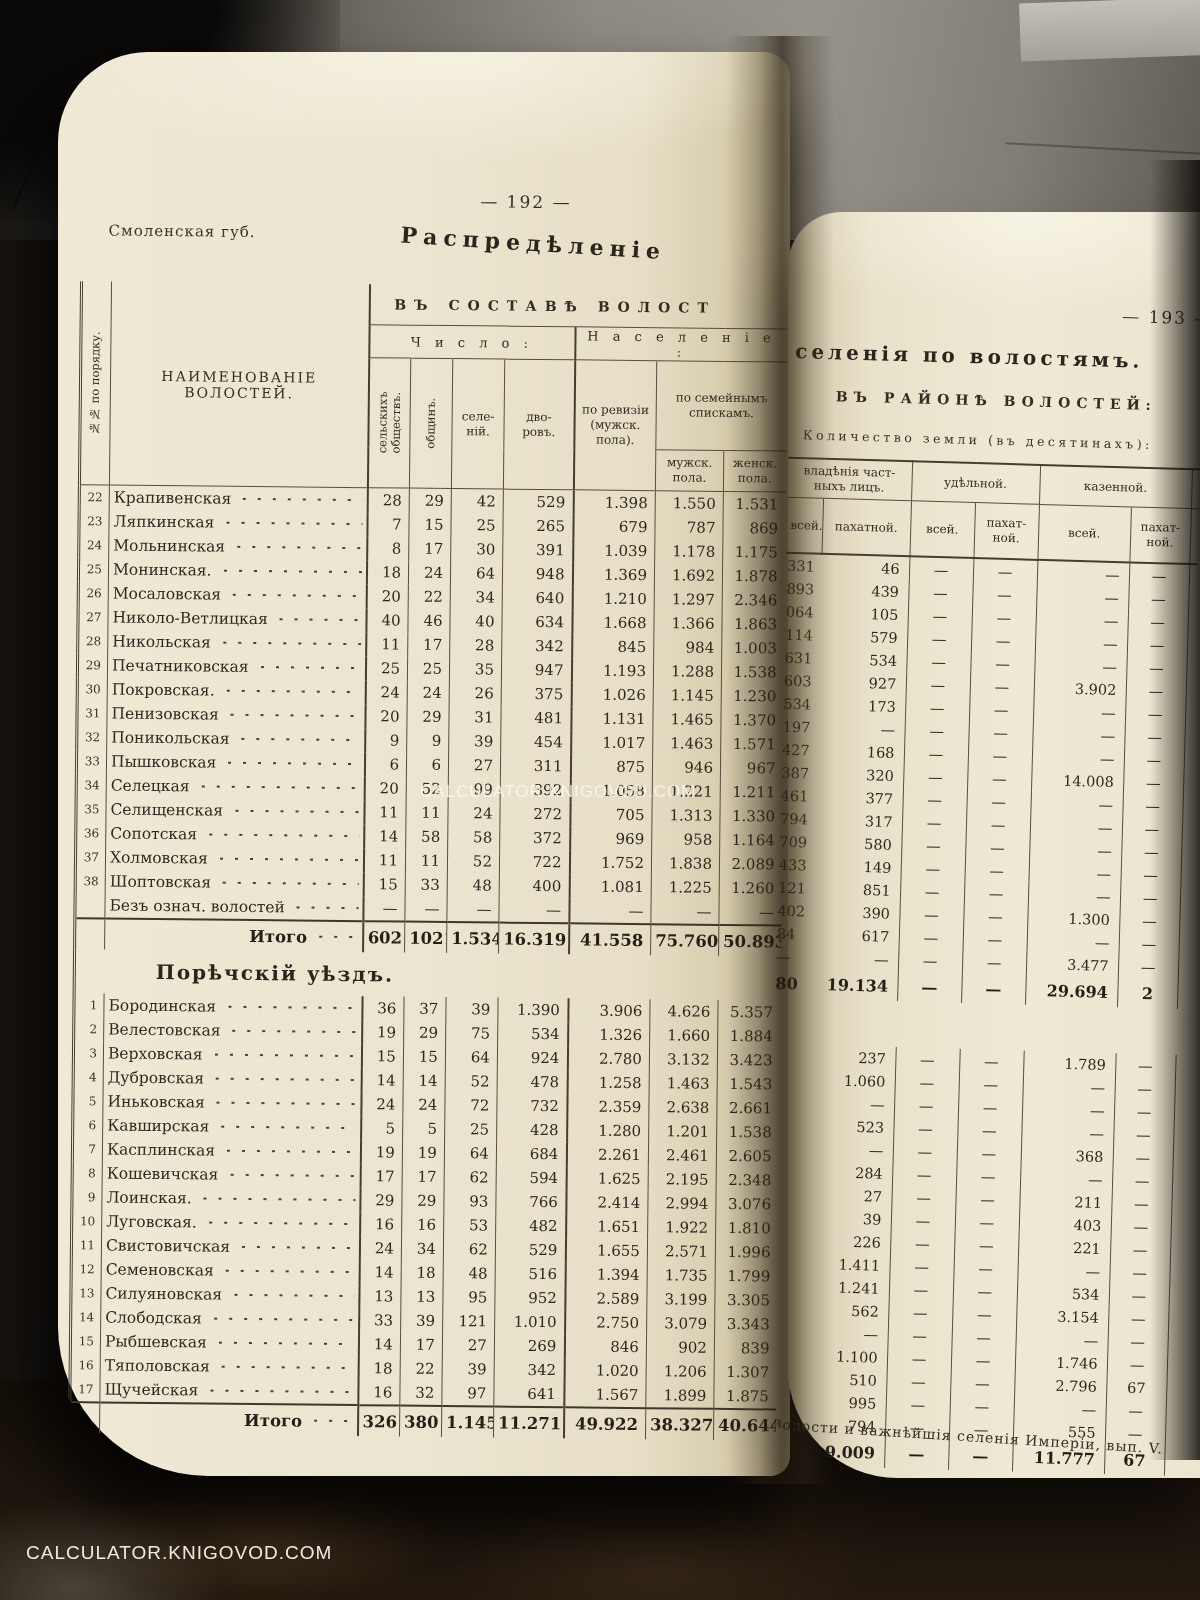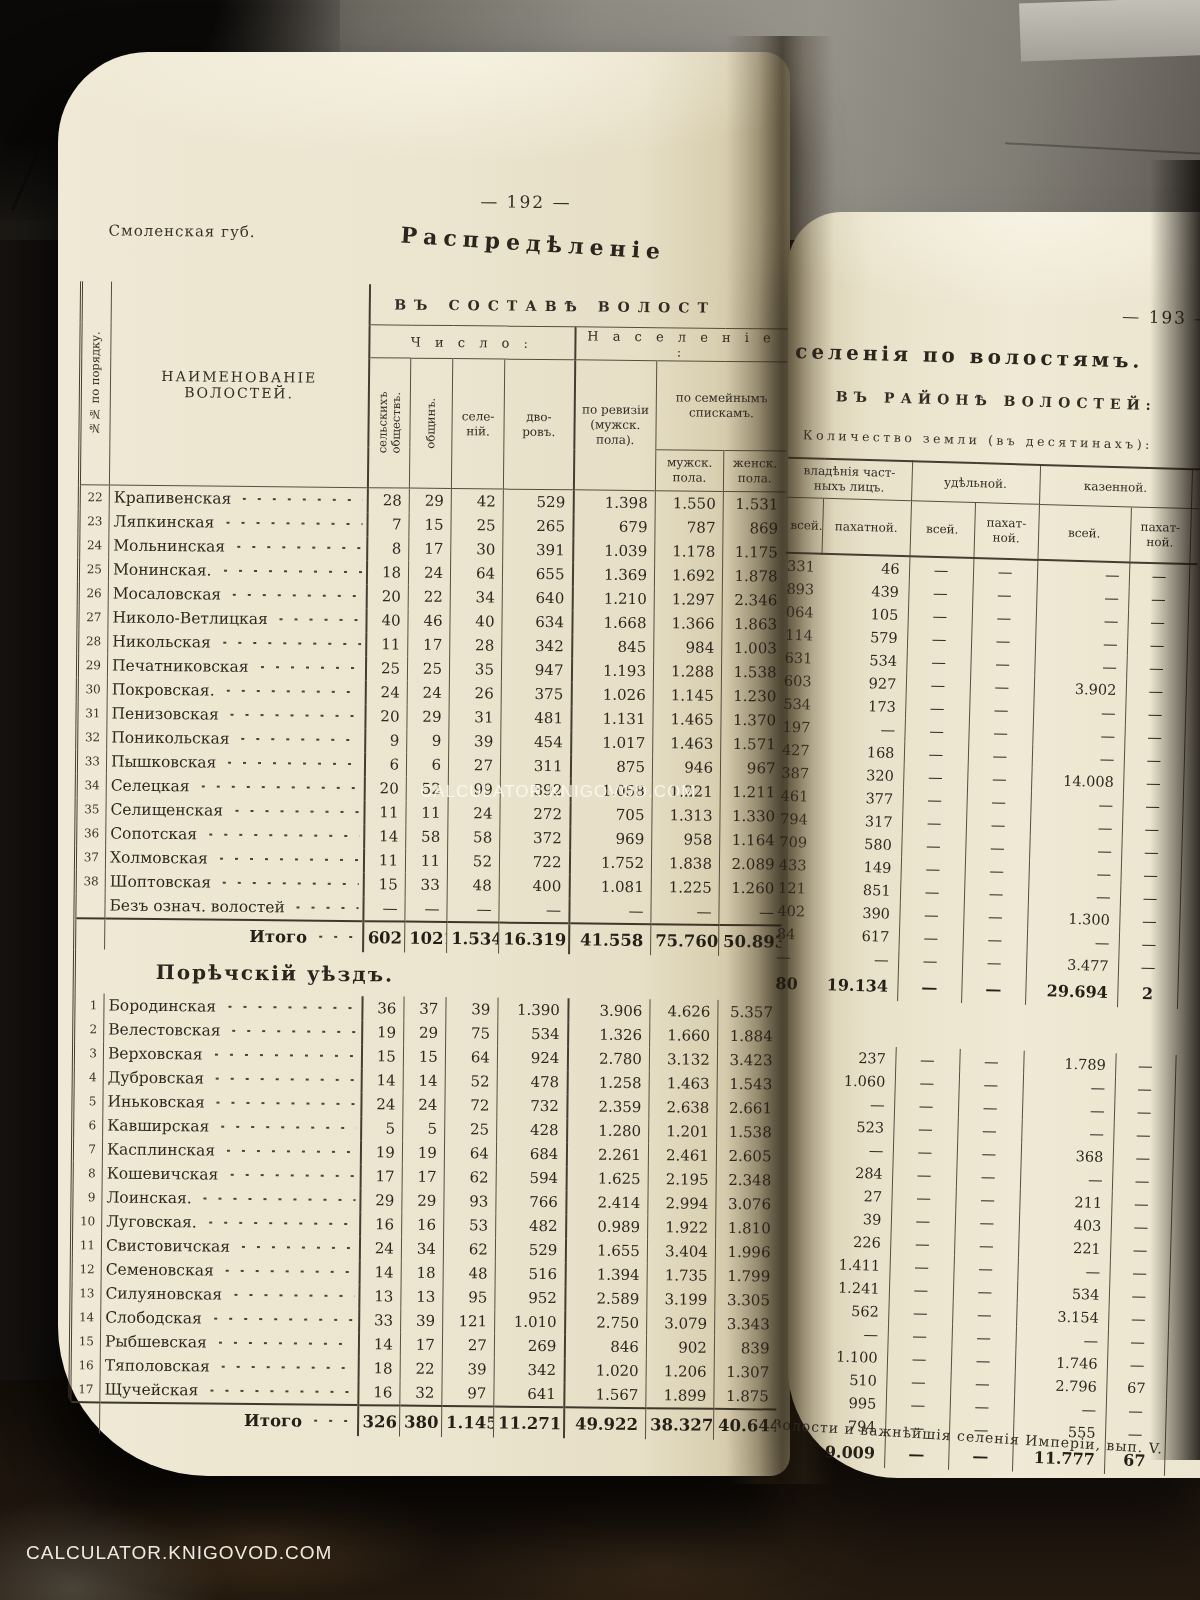--- a/index.html
+++ b/index.html
@@ -206,21 +206,21 @@
               <td class="num outer">25</td>
               <td class="name bl">
                 <div class="name-in">
                   <span class="nm">Монинская.</span>
                   <span class="dots"></span>
                 </div>
               </td>
               <td class="bl2 v">18</td>
               <td class="bl v">24</td>
               <td class="bl v">64</td>
-              <td class="bl v">655</td>
+              <td class="bl v">948</td>
               <td class="bl2 v">1.369</td>
               <td class="bl v">1.692</td>
               <td class="bl v">1.878</td>
             </tr>
             <tr>
               <td class="num outer">26</td>
               <td class="name bl">
                 <div class="name-in">
                   <span class="nm">Мосаловская</span>
                   <span class="dots"></span>
@@ -610,38 +610,38 @@
               <td class="name bl">
                 <div class="name-in">
                   <span class="nm">Луговская.</span>
                   <span class="dots"></span>
                 </div>
               </td>
               <td class="bl2 v">16</td>
               <td class="bl v">16</td>
               <td class="bl v">53</td>
               <td class="bl v">482</td>
-              <td class="bl2 v">0.989</td>
+              <td class="bl2 v">1.651</td>
               <td class="bl v">1.922</td>
               <td class="bl v">1.810</td>
             </tr>
             <tr>
               <td class="num outer">11</td>
               <td class="name bl">
                 <div class="name-in">
                   <span class="nm">Свистовичская</span>
                   <span class="dots"></span>
                 </div>
               </td>
               <td class="bl2 v">24</td>
               <td class="bl v">34</td>
               <td class="bl v">62</td>
               <td class="bl v">529</td>
               <td class="bl2 v">1.655</td>
-              <td class="bl v">3.404</td>
+              <td class="bl v">2.571</td>
               <td class="bl v">1.996</td>
             </tr>
             <tr>
               <td class="num outer">12</td>
               <td class="name bl">
                 <div class="name-in">
                   <span class="nm">Семеновская</span>
                   <span class="dots"></span>
                 </div>
               </td>

